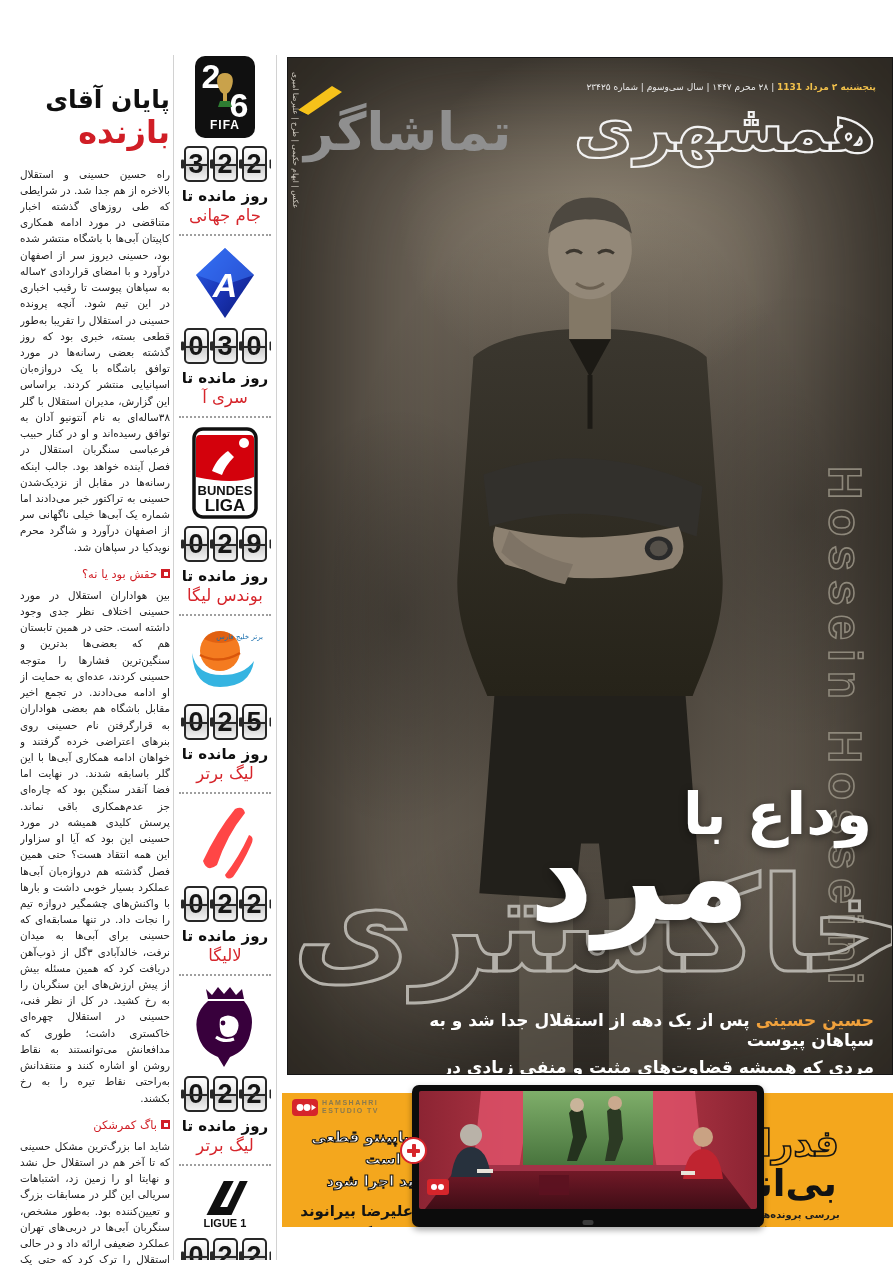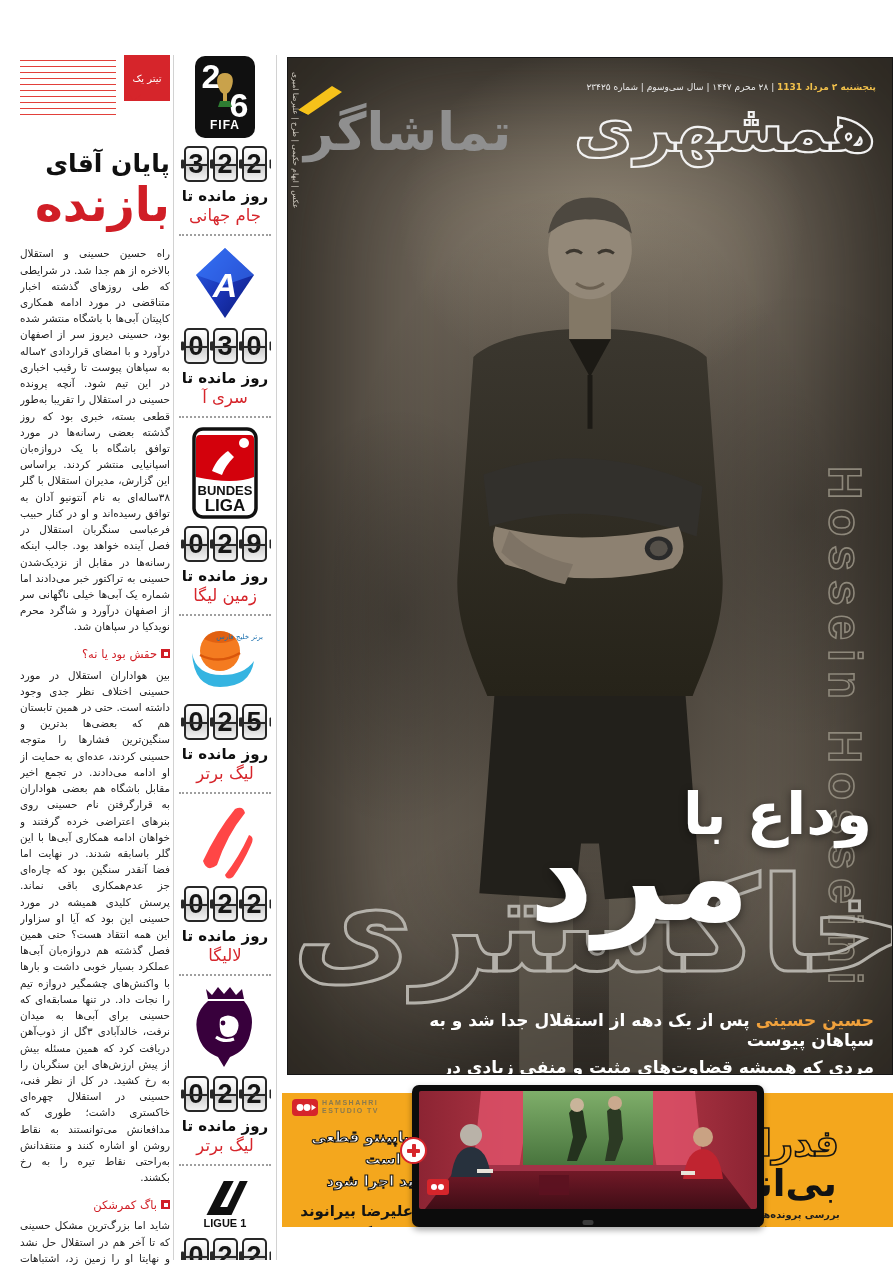--- a/index.html
+++ b/index.html
@@ -16,21 +16,21 @@
   .vdiv { position:absolute; top:55px; height:1205px; width:1px; background:#d2d2d2; }
 
   
   .left-col { position:absolute; left:20px; top:55px; width:150px; height:1210px; overflow:hidden; }
   .deco-row { display:flex; gap:8px; align-items:flex-start; height:64px; }
   .redlines { flex:1; height:60px; background:repeating-linear-gradient(#ffffff 0 4.6px, #e2403a 4.6px 6px); }
   .kicker { position:relative; width:46px; height:46px; background:#d6252b; color:#fff; font-size:10px;
             display:flex; align-items:center; justify-content:center; }
   .kicker::after { content:""; position:absolute; bottom:-7px; left:6px; border:7px solid transparent; border-top-color:#d6252b; border-left-width:3px; border-right-width:9px; }
   .lead-title-top { margin-top:30px; font-size:25px; font-weight:bold; color:#101010; text-align:right; direction:rtl; }
-  .lead-title-main { font-size:47px; font-weight:bold; color:#d01e26; text-align:right; direction:rtl; line-height:1.05; margin-top:2px; }
+  .lead-title-main { font-size:32px; font-weight:bold; color:#d01e26; text-align:right; direction:rtl; line-height:1.05; margin-top:2px; }
   .article { margin-top:16px; direction:rtl; text-align:justify; font-size:10.4px; line-height:1.56; color:#222; }
   .subhead { color:#d01e26; font-weight:normal; font-size:11.5px; margin:11px 0 3px; }
   .subhead .mark { display:inline-block; width:9px; height:9px; background:#d01e26; margin-left:4px; position:relative; top:0.5px; }
   .subhead .mark::after { content:""; position:absolute; inset:2.5px; background:#fff; }
 
   
   .mid-col { position:absolute; left:179px; top:55px; width:92px; height:1205px; overflow:hidden;
              display:flex; flex-direction:column; align-items:center; }
   .cd-item { width:100%; display:flex; flex-direction:column; align-items:center; }
   .cd-logo { display:flex; align-items:center; justify-content:center; }
@@ -98,24 +98,20 @@
                 display:flex; align-items:center; justify-content:center; }
   .plus-badge::before { content:""; width:13px; height:4px; background:#d6252b; position:absolute; border-radius:1px; }
   .plus-badge::after  { content:""; width:4px; height:13px; background:#d6252b; position:absolute; border-radius:1px; }
 </style>
 </head>
 <body>
 
 <div id="page">
 
   <div class="left-col">
-    <div class="deco-row">
-      <div class="redlines"></div>
-      <div class="kicker rtl">تیتر یک</div>
-    </div>
     <div class="lead-title-top">پایان آقای</div>
     <div class="lead-title-main">بازنده</div>
 
     <div class="article">
       <p>راه حسین حسینی و استقلال بالاخره از هم جدا شد. در شرایطی که طی روزهای گذشته اخبار متناقضی در مورد ادامه همکاری کاپیتان آبی‌ها با باشگاه منتشر شده بود، حسینی دیروز سر از اصفهان درآورد و با امضای قراردادی ۲ساله به سپاهان پیوست تا رقیب اخباری در این تیم شود. آنچه پرونده حسینی در استقلال را تقریبا به‌طور قطعی بسته، خبری بود که روز گذشته بعضی رسانه‌ها در مورد توافق باشگاه با یک دروازه‌بان اسپانیایی منتشر کردند. براساس این گزارش، مدیران استقلال با گلر ۳۸ساله‌ای به نام آنتونیو آدان به توافق رسیده‌اند و او در کنار حبیب فرعباسی سنگربان استقلال در فصل آینده خواهد بود. جالب اینکه رسانه‌ها در مقابل از نزدیک‌شدن حسینی به تراکتور خبر می‌دادند اما شماره یک آبی‌ها خیلی ناگهانی سر از اصفهان درآورد و شاگرد محرم نویدکیا در سپاهان شد.</p>
       <div class="subhead"><span class="mark"></span><span>حقش بود یا نه؟</span></div>
       <p>بین هواداران استقلال در مورد حسینی اختلاف نظر جدی وجود داشته است. حتی در همین تابستان هم که بعضی‌ها بدترین و سنگین‌ترین فشارها را متوجه حسینی کردند، عده‌ای به حمایت از او ادامه می‌دادند. در تجمع اخیر مقابل باشگاه هم بعضی هواداران به قرارگرفتن نام حسینی روی بنرهای اعتراضی خرده گرفتند و خواهان ادامه همکاری آبی‌ها با این گلر باسابقه شدند. در نهایت اما فضا آنقدر سنگین بود که چاره‌ای جز عدم‌همکاری باقی نماند. پرسش کلیدی همیشه در مورد حسینی این بود که آیا او سزاوار این همه انتقاد هست؟ حتی همین فصل گذشته هم دروازه‌بان آبی‌ها عملکرد بسیار خوبی داشت و بارها با واکنش‌های چشمگیر دروازه تیم را نجات داد. در تنها مسابقه‌ای که حسینی برای آبی‌ها به میدان نرفت، خالدآبادی ۳گل از ذوب‌آهن دریافت کرد که همین مسئله بیش از پیش ارزش‌های این سنگربان را به رخ کشید. در کل از نظر فنی، حسینی در استقلال چهره‌ای خاکستری داشت؛ طوری که مدافعانش می‌توانستند به نقاط روشن او اشاره کنند و منتقدانش به‌راحتی نقاط تیره را به رخ بکشند.</p>
       <div class="subhead"><span class="mark"></span><span>باگ کمرشکن</span></div>
       <p>شاید اما بزرگ‌ترین مشکل حسینی که تا آخر هم در استقلال حل نشد و نهایتا او را زمین زد، اشتباهات سریالی این گلر در مسابقات بزرگ و تعیین‌کننده بود. به‌طور مشخص، سنگربان آبی‌ها در دربی‌های تهران عملکرد ضعیفی ارائه داد و در حالی استقلال را ترک کرد که حتی یک پیروزی در جریان بازی برابر حریف سنتی به نامش به ثبت نرسید و حالا که استقلالی‌ها ۸سال بدون برد در دربی را پشت سر می‌گذارند، انتقادها از هر زمان دیگری بیشتر شده است.</p>
 
@@ -185,21 +181,21 @@
           <text x="33" y="68" font-family="Liberation Sans" font-size="13" font-weight="bold" fill="#111" text-anchor="middle">BUNDES</text>
           <text x="33" y="84" font-family="Liberation Sans" font-size="17" font-weight="bold" fill="#111" text-anchor="middle">LIGA</text>
         </svg>
       </div>
       <div class="cd-digits">
         <span class="digit">0</span>
           <span class="digit">2</span>
           <span class="digit">9</span>
       </div>
       <div class="cd-days">روز مانده تا</div>
-      <div class="cd-league">زمین لیگا</div>
+      <div class="cd-league">بوندس لیگا</div>
       <div class="dotsep"></div>
     </div>
 
     <div class="cd-item">
       <div class="cd-logo">
         <svg width="78" height="72" viewBox="0 0 78 72">
           <circle cx="34" cy="26" r="20" fill="#f47b20"></circle>
           <path d="M18 14 a20 20 0 0 1 32 0 q-16 8 -32 0z" fill="#d9560b" opacity="0.7"></path>
           <path d="M14 30 q20 10 40 -2" stroke="#d9560b" stroke-width="2.5" fill="none"></path>
           <path d="M6 28 q4 22 30 22 q22 0 32 -14 q-4 26 -34 26 q-26 0 -28 -34z" fill="#35b4e1"></path>

